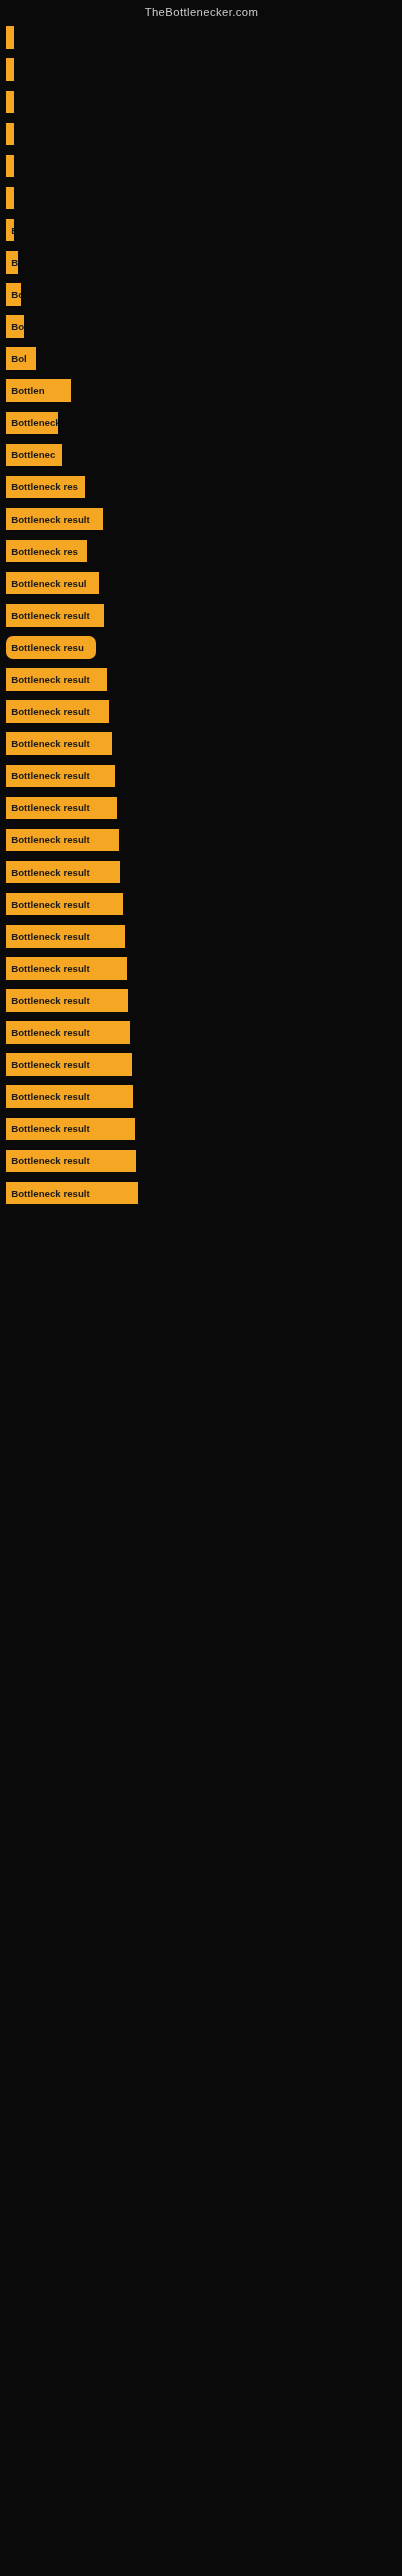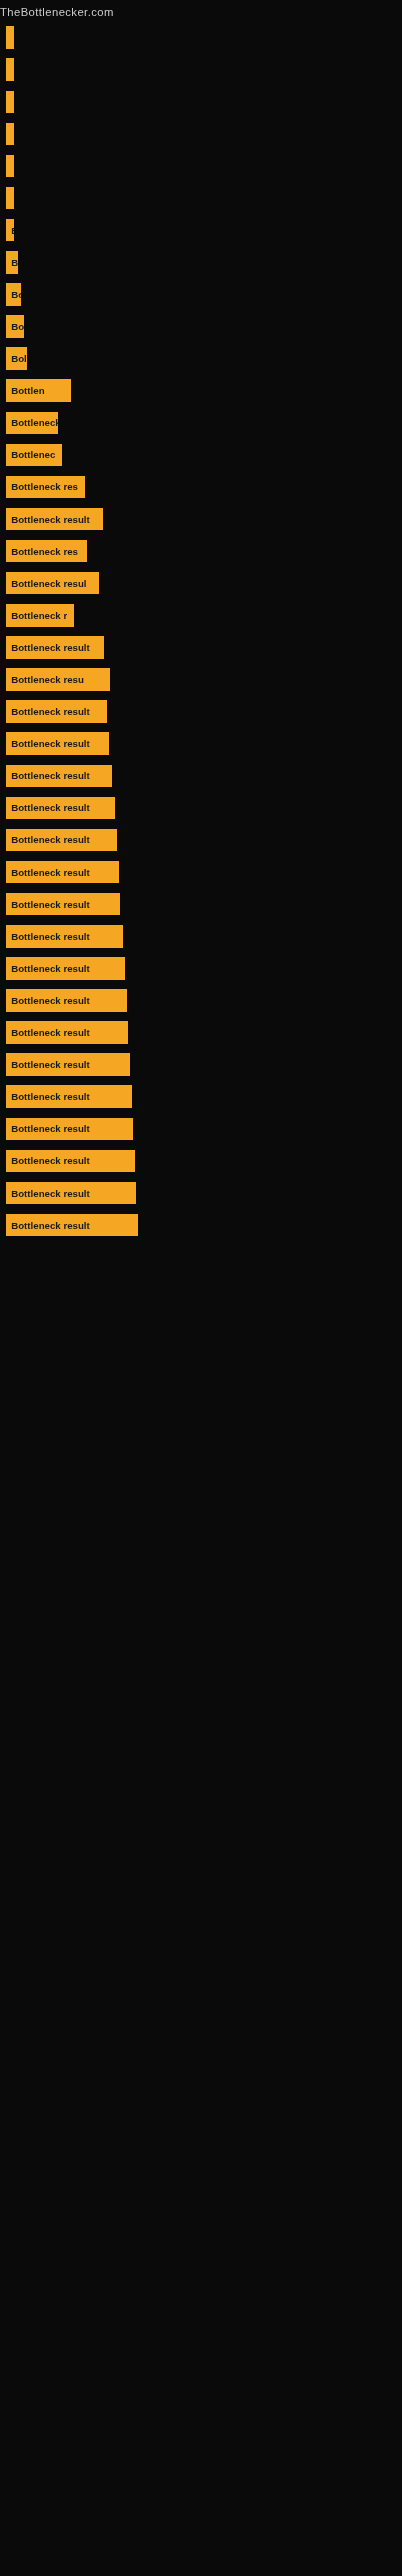--- a/index.html
+++ b/index.html
@@ -7,20 +7,21 @@
       background-color: #0a0a0a;
       width: 403px;
       min-height: 2576px;
       font-family: Arial, sans-serif;
       position: relative;
       overflow-x: hidden;
     }
     .site-title {
       color: #cccccc;
       font-size: 11.3px;
+      text-align: center;
       padding-top: 6.4px;
       padding-bottom: 3.2px;
       letter-spacing: 0.4px;
     }
     .bar-container {
       display: flex;
       align-items: center;
       margin-bottom: 0px;
       padding: 4.8px 0 4.8px 6.4px;
     }
@@ -91,21 +92,21 @@
       <div class="bar" style="width: 14.5px;">
         <span class="bar-label">Bo</span>
       </div>
     </div>
     <div class="bar-container">
       <div class="bar" style="width: 17.7px;">
         <span class="bar-label">Bo</span>
       </div>
     </div>
     <div class="bar-container">
-      <div class="bar" style="width: 21px;">
+      <div class="bar" style="width: 30px;">
         <span class="bar-label">Bol</span>
       </div>
     </div>
     <div class="bar-container">
       <div class="bar" style="width: 65px;">
         <span class="bar-label">Bottlen</span>
       </div>
     </div>
     <div class="bar-container">
       <div class="bar" style="width: 52px;">
@@ -131,31 +132,26 @@
       <div class="bar" style="width: 81px;">
         <span class="bar-label">Bottleneck res</span>
       </div>
     </div>
     <div class="bar-container">
       <div class="bar" style="width: 93px; text-align: center;">
         <span class="bar-label">Bottleneck resul</span>
       </div>
     </div>
     <div class="bar-container">
-      <div class="bar" style="width: 68px;">
-        <span class="bar-label">Bottleneck r</span>
-      </div>
-    </div>
-    <div class="bar-container">
       <div class="bar" style="width: 98px;">
         <span class="bar-label">Bottleneck result</span>
       </div>
     </div>
     <div class="bar-container">
-      <div class="bar" style="width: 104px;">
+      <div class="bar" style="width: 90px; border-radius: 7px;">
         <span class="bar-label">Bottleneck resu</span>
       </div>
     </div>
     <div class="bar-container">
       <div class="bar" style="width: 101px;">
         <span class="bar-label">Bottleneck result</span>
       </div>
     </div>
     <div class="bar-container">
       <div class="bar" style="width: 103px;">

